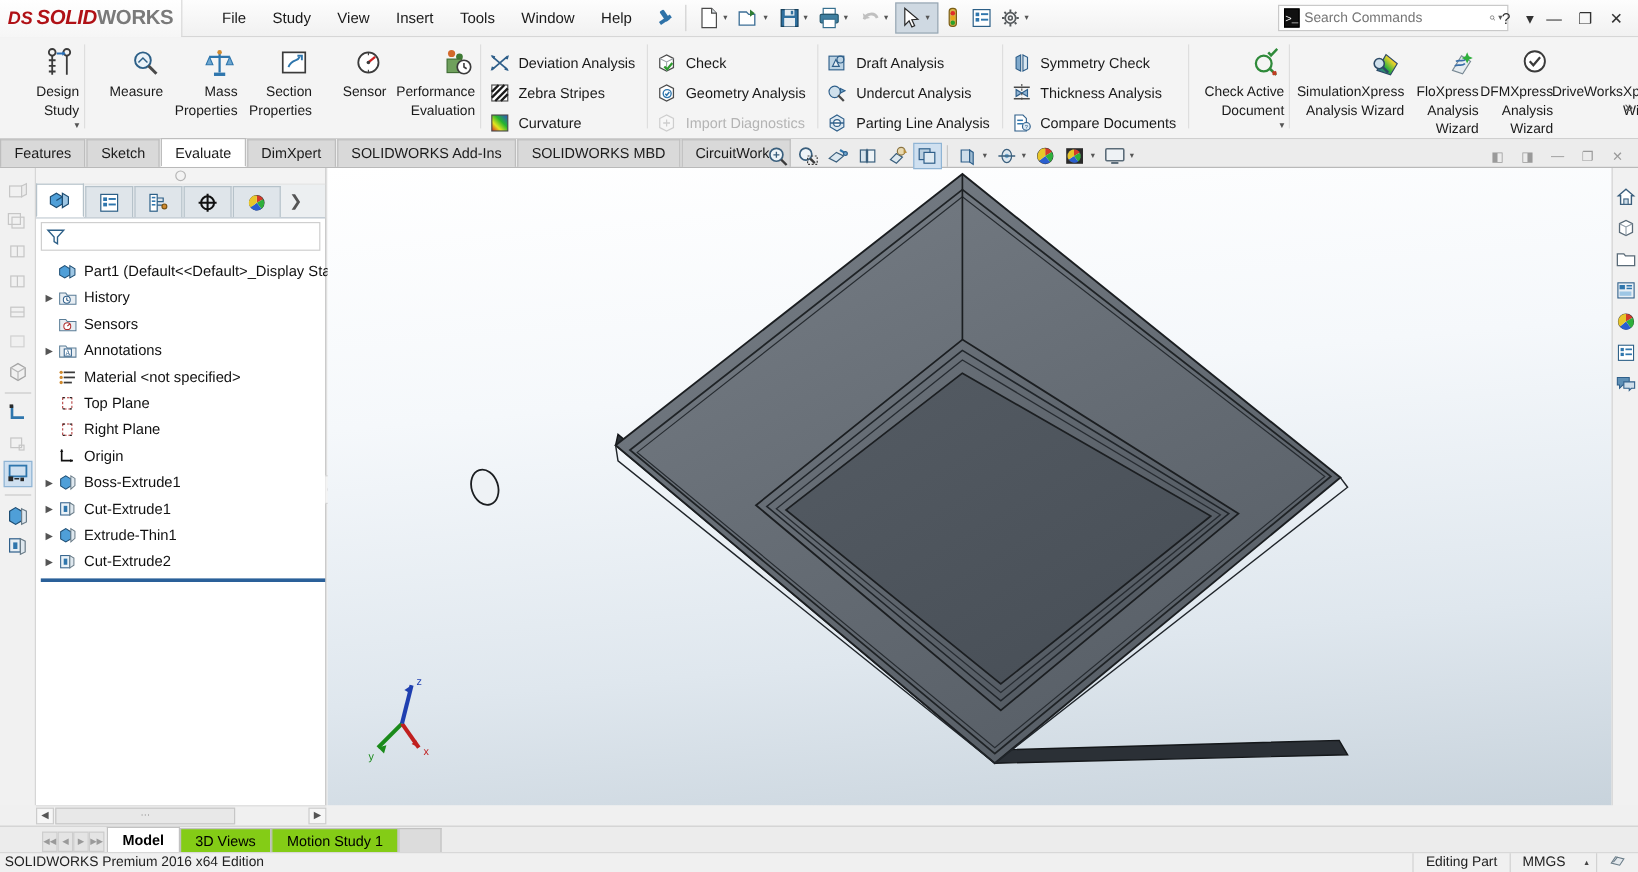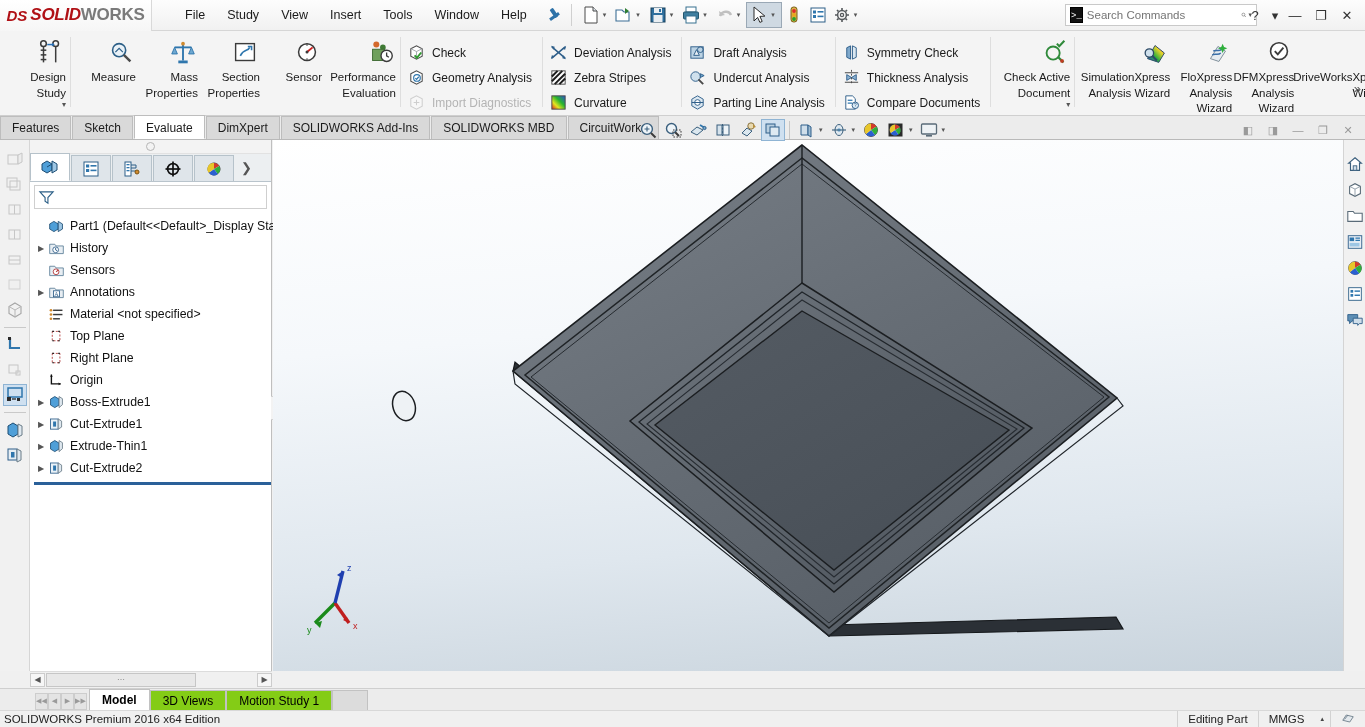--- a/index.html
+++ b/index.html
@@ -413,48 +413,20 @@
       <div class="bigbtn" style="width:74px">
         <svg class="bico" viewBox="0 0 32 32">
           <circle cx="11" cy="7" r="3.2" fill="#d4692c"></circle>
           <circle cx="18" cy="10" r="3" fill="#3e7a34"></circle>
           <rect x="7" y="12" width="13" height="12" fill="#6fa05c" stroke="#3e6b33"></rect>
           <circle cx="22" cy="19" r="6" fill="#fff" stroke="#3b3b3b" stroke-width="1.5"></circle>
           <path d="M22 15.5v3.5l2.4 1.6" fill="none" stroke="#3b3b3b" stroke-width="1.4"></path>
         </svg>
         <span class="lbl">Performance</span>
         <span class="lbl">Evaluation</span>
-      </div>
-    </div>
-
-    <div class="rgrp">
-      <div class="rcol">
-        <div class="smbtn">
-          <svg class="sico" viewBox="0 0 20 20">
-            <path d="M4 6l6-3 6 3v8l-6 3-6-3z" fill="#fff" stroke="#4a4a4a" stroke-width="1.1"></path>
-            <path d="M4 6l6 3 6-3M10 9v8" fill="none" stroke="#9aa0a5" stroke-width=".9"></path>
-            <path d="M8 13l2.4 2.6 4.6-5.6" fill="none" stroke="#2f9b2f" stroke-width="2"></path>
-          </svg>
-          <span class="lbl">Check</span>
-        </div>
-        <div class="smbtn">
-          <svg class="sico" viewBox="0 0 20 20">
-            <path d="M4 6l6-3 6 3v8l-6 3-6-3z" fill="#fff" stroke="#4a4a4a" stroke-width="1.1"></path>
-            <circle cx="10.5" cy="10.5" r="3.5" fill="none" stroke="#2f76ad" stroke-width="1.2"></circle>
-            <path d="M8.8 10.6l1.3 1.4 2.3-2.8" fill="none" stroke="#2f76ad" stroke-width="1.3"></path>
-          </svg>
-          <span class="lbl">Geometry Analysis</span>
-        </div>
-        <div class="smbtn disabled">
-          <svg class="sico" viewBox="0 0 20 20" opacity=".35">
-            <path d="M4 6l6-3 6 3v8l-6 3-6-3z" fill="#fff" stroke="#8a8a8a" stroke-width="1.1"></path>
-            <path d="M7 10h6M10 7v6" stroke="#8a8a8a" stroke-width="1.1"></path>
-          </svg>
-          <span class="lbl">Import Diagnostics</span>
-        </div>
       </div>
     </div>
 
     <div class="rgrp">
       <div class="rcol">
         <div class="smbtn">
           <svg class="sico" viewBox="0 0 20 20">
             <path d="M3 4l14 12M17 4L3 16" stroke="#2f5f8a" stroke-width="1.6" fill="none"></path>
             <path d="M2 3l4 1-1 3z" fill="#2f5f8a"></path>
               <path d="M18 3l-1 4-3-1z" fill="#2f5f8a"></path>
@@ -489,20 +461,48 @@
           </svg>
           <span class="lbl">Curvature</span>
         </div>
       </div>
     </div>
 
     <div class="rgrp">
       <div class="rcol">
         <div class="smbtn">
           <svg class="sico" viewBox="0 0 20 20">
+            <path d="M4 6l6-3 6 3v8l-6 3-6-3z" fill="#fff" stroke="#4a4a4a" stroke-width="1.1"></path>
+            <path d="M4 6l6 3 6-3M10 9v8" fill="none" stroke="#9aa0a5" stroke-width=".9"></path>
+            <path d="M8 13l2.4 2.6 4.6-5.6" fill="none" stroke="#2f9b2f" stroke-width="2"></path>
+          </svg>
+          <span class="lbl">Check</span>
+        </div>
+        <div class="smbtn">
+          <svg class="sico" viewBox="0 0 20 20">
+            <path d="M4 6l6-3 6 3v8l-6 3-6-3z" fill="#fff" stroke="#4a4a4a" stroke-width="1.1"></path>
+            <circle cx="10.5" cy="10.5" r="3.5" fill="none" stroke="#2f76ad" stroke-width="1.2"></circle>
+            <path d="M8.8 10.6l1.3 1.4 2.3-2.8" fill="none" stroke="#2f76ad" stroke-width="1.3"></path>
+          </svg>
+          <span class="lbl">Geometry Analysis</span>
+        </div>
+        <div class="smbtn disabled">
+          <svg class="sico" viewBox="0 0 20 20" opacity=".35">
+            <path d="M4 6l6-3 6 3v8l-6 3-6-3z" fill="#fff" stroke="#8a8a8a" stroke-width="1.1"></path>
+            <path d="M7 10h6M10 7v6" stroke="#8a8a8a" stroke-width="1.1"></path>
+          </svg>
+          <span class="lbl">Import Diagnostics</span>
+        </div>
+      </div>
+    </div>
+
+    <div class="rgrp">
+      <div class="rcol">
+        <div class="smbtn">
+          <svg class="sico" viewBox="0 0 20 20">
             <rect x="3" y="4" width="13" height="12" fill="#bcd3e4" stroke="#2f5f8a"></rect>
             <path d="M6 13l3-6 3 6z" fill="#e8eff5" stroke="#2f5f8a"></path>
             <circle cx="13" cy="7" r="3" fill="none" stroke="#2f5f8a"></circle>
           </svg>
           <span class="lbl">Draft Analysis</span>
         </div>
         <div class="smbtn">
           <svg class="sico" viewBox="0 0 20 20">
             <circle cx="8" cy="9" r="5" fill="#cfe0ec" stroke="#2f5f8a"></circle>
             <path d="M11 12l5 5" stroke="#4a4a4a" stroke-width="2"></path>

